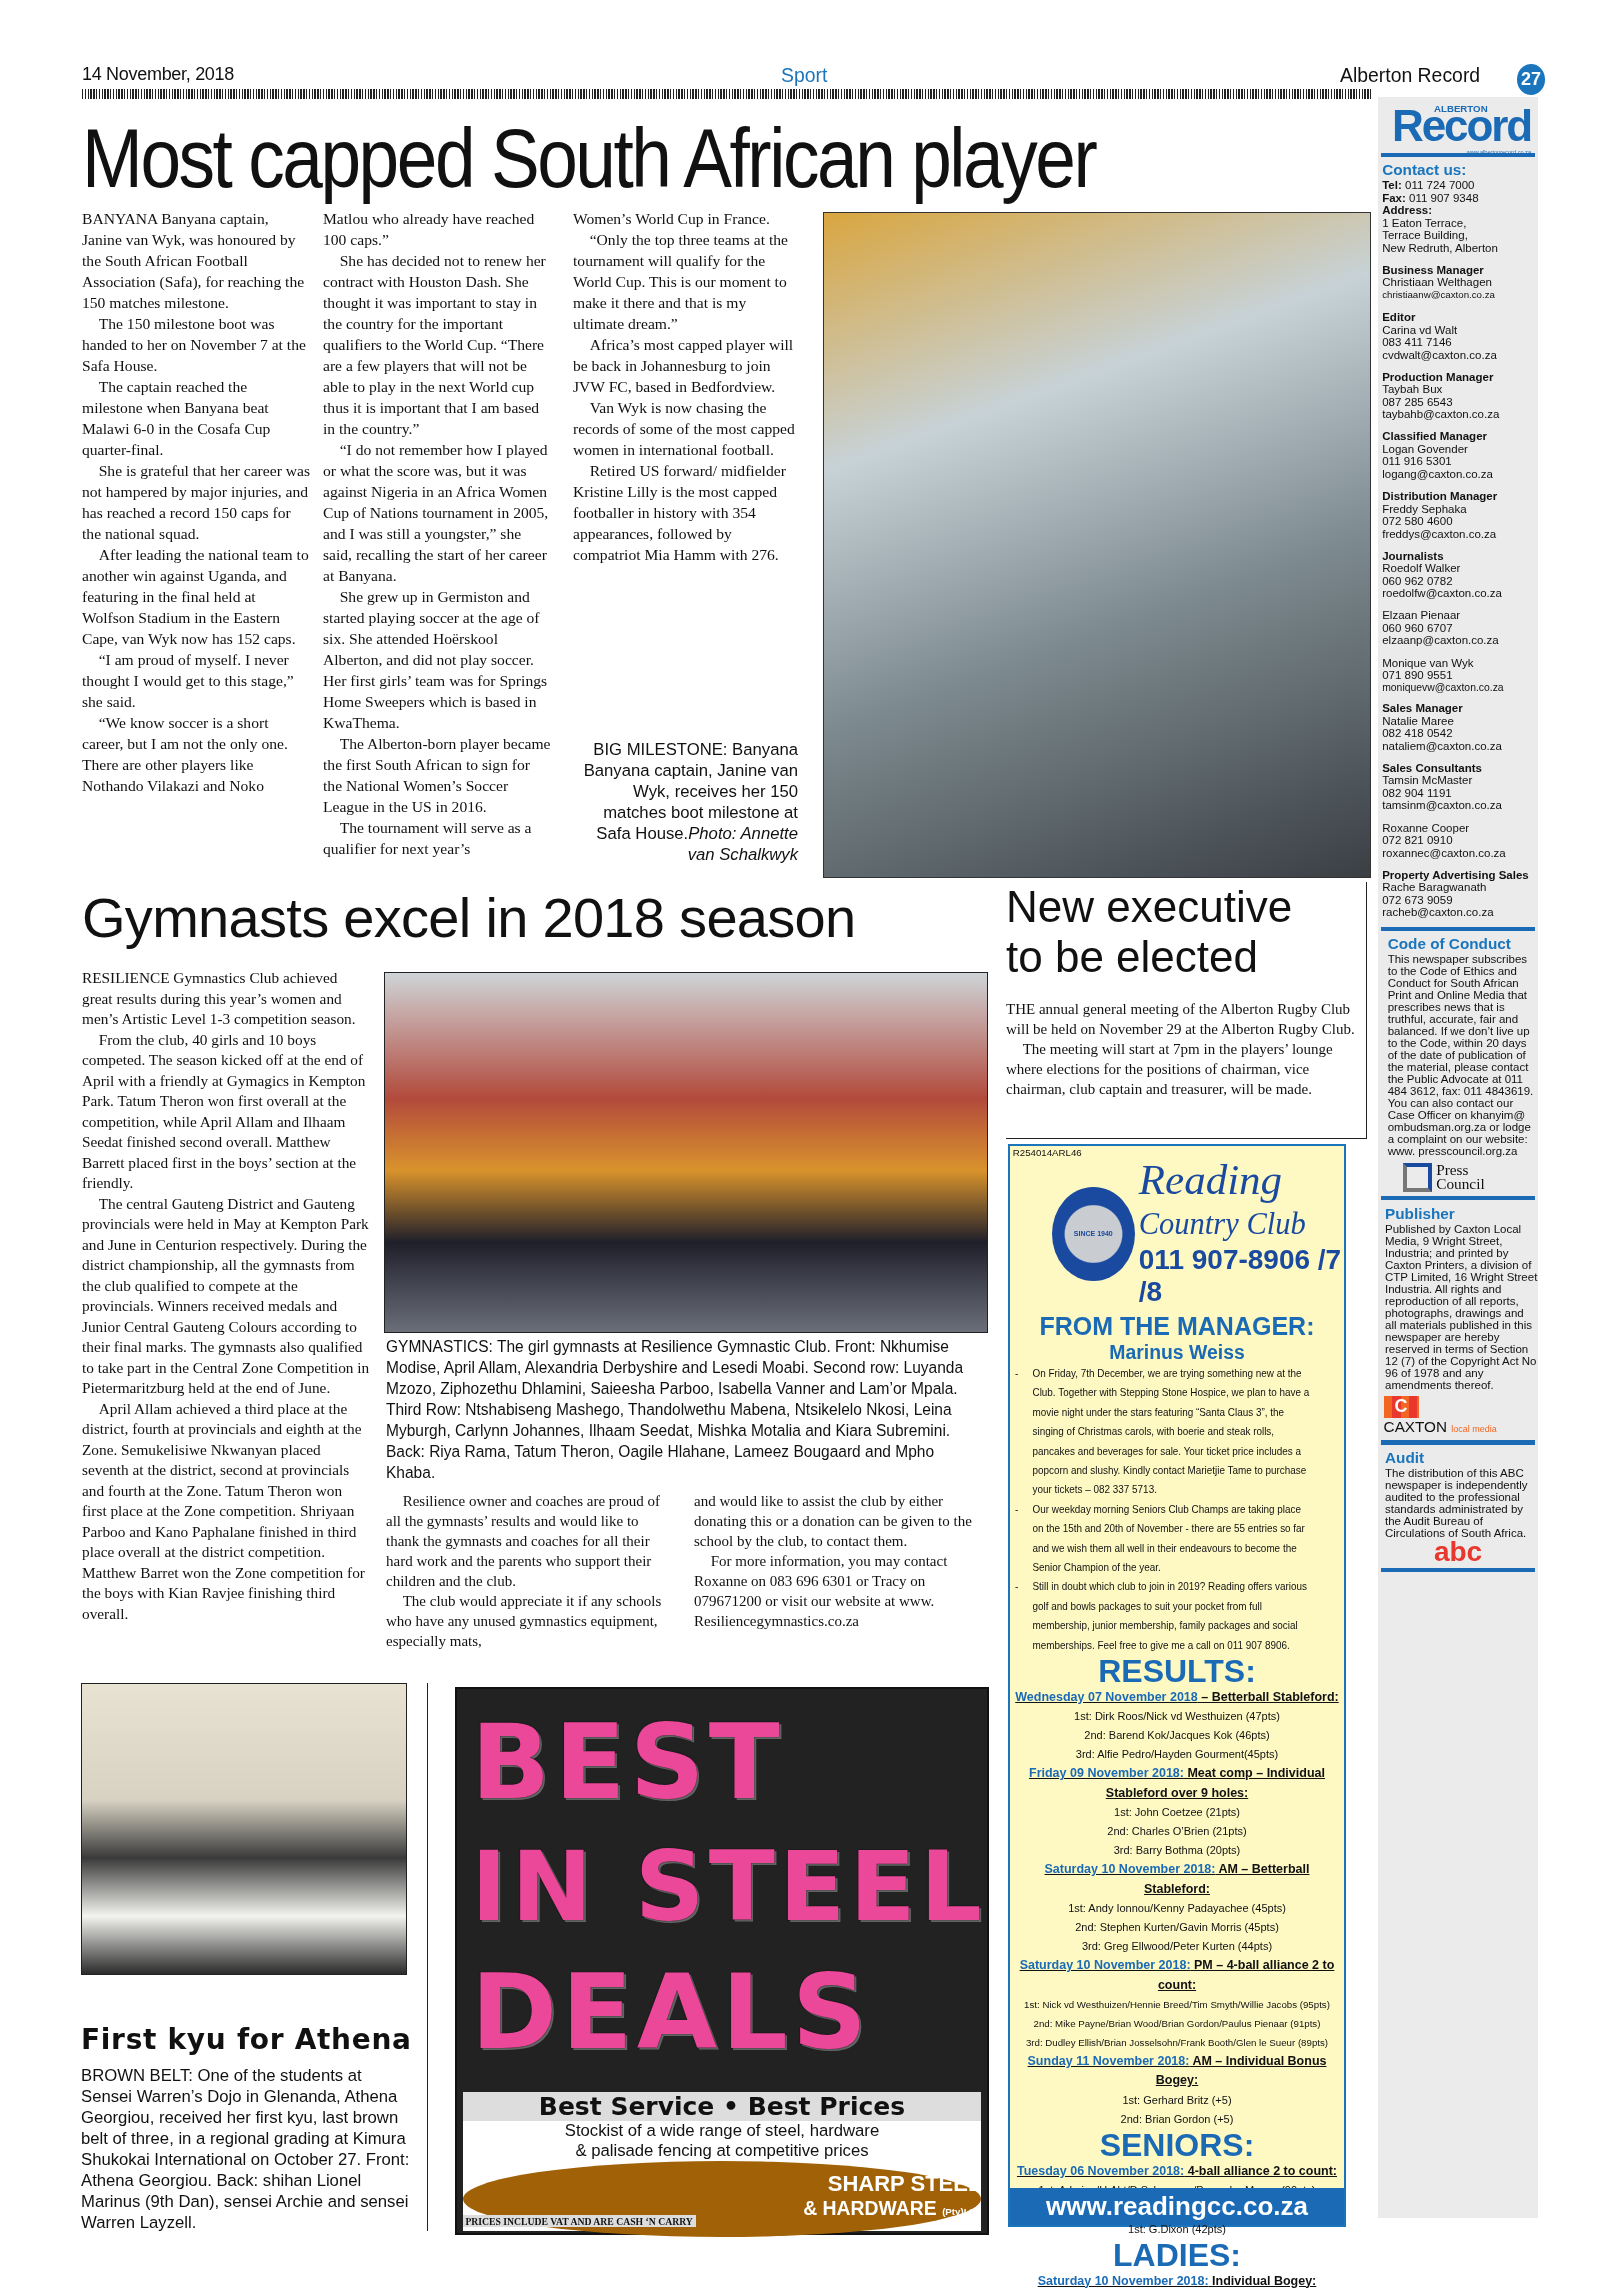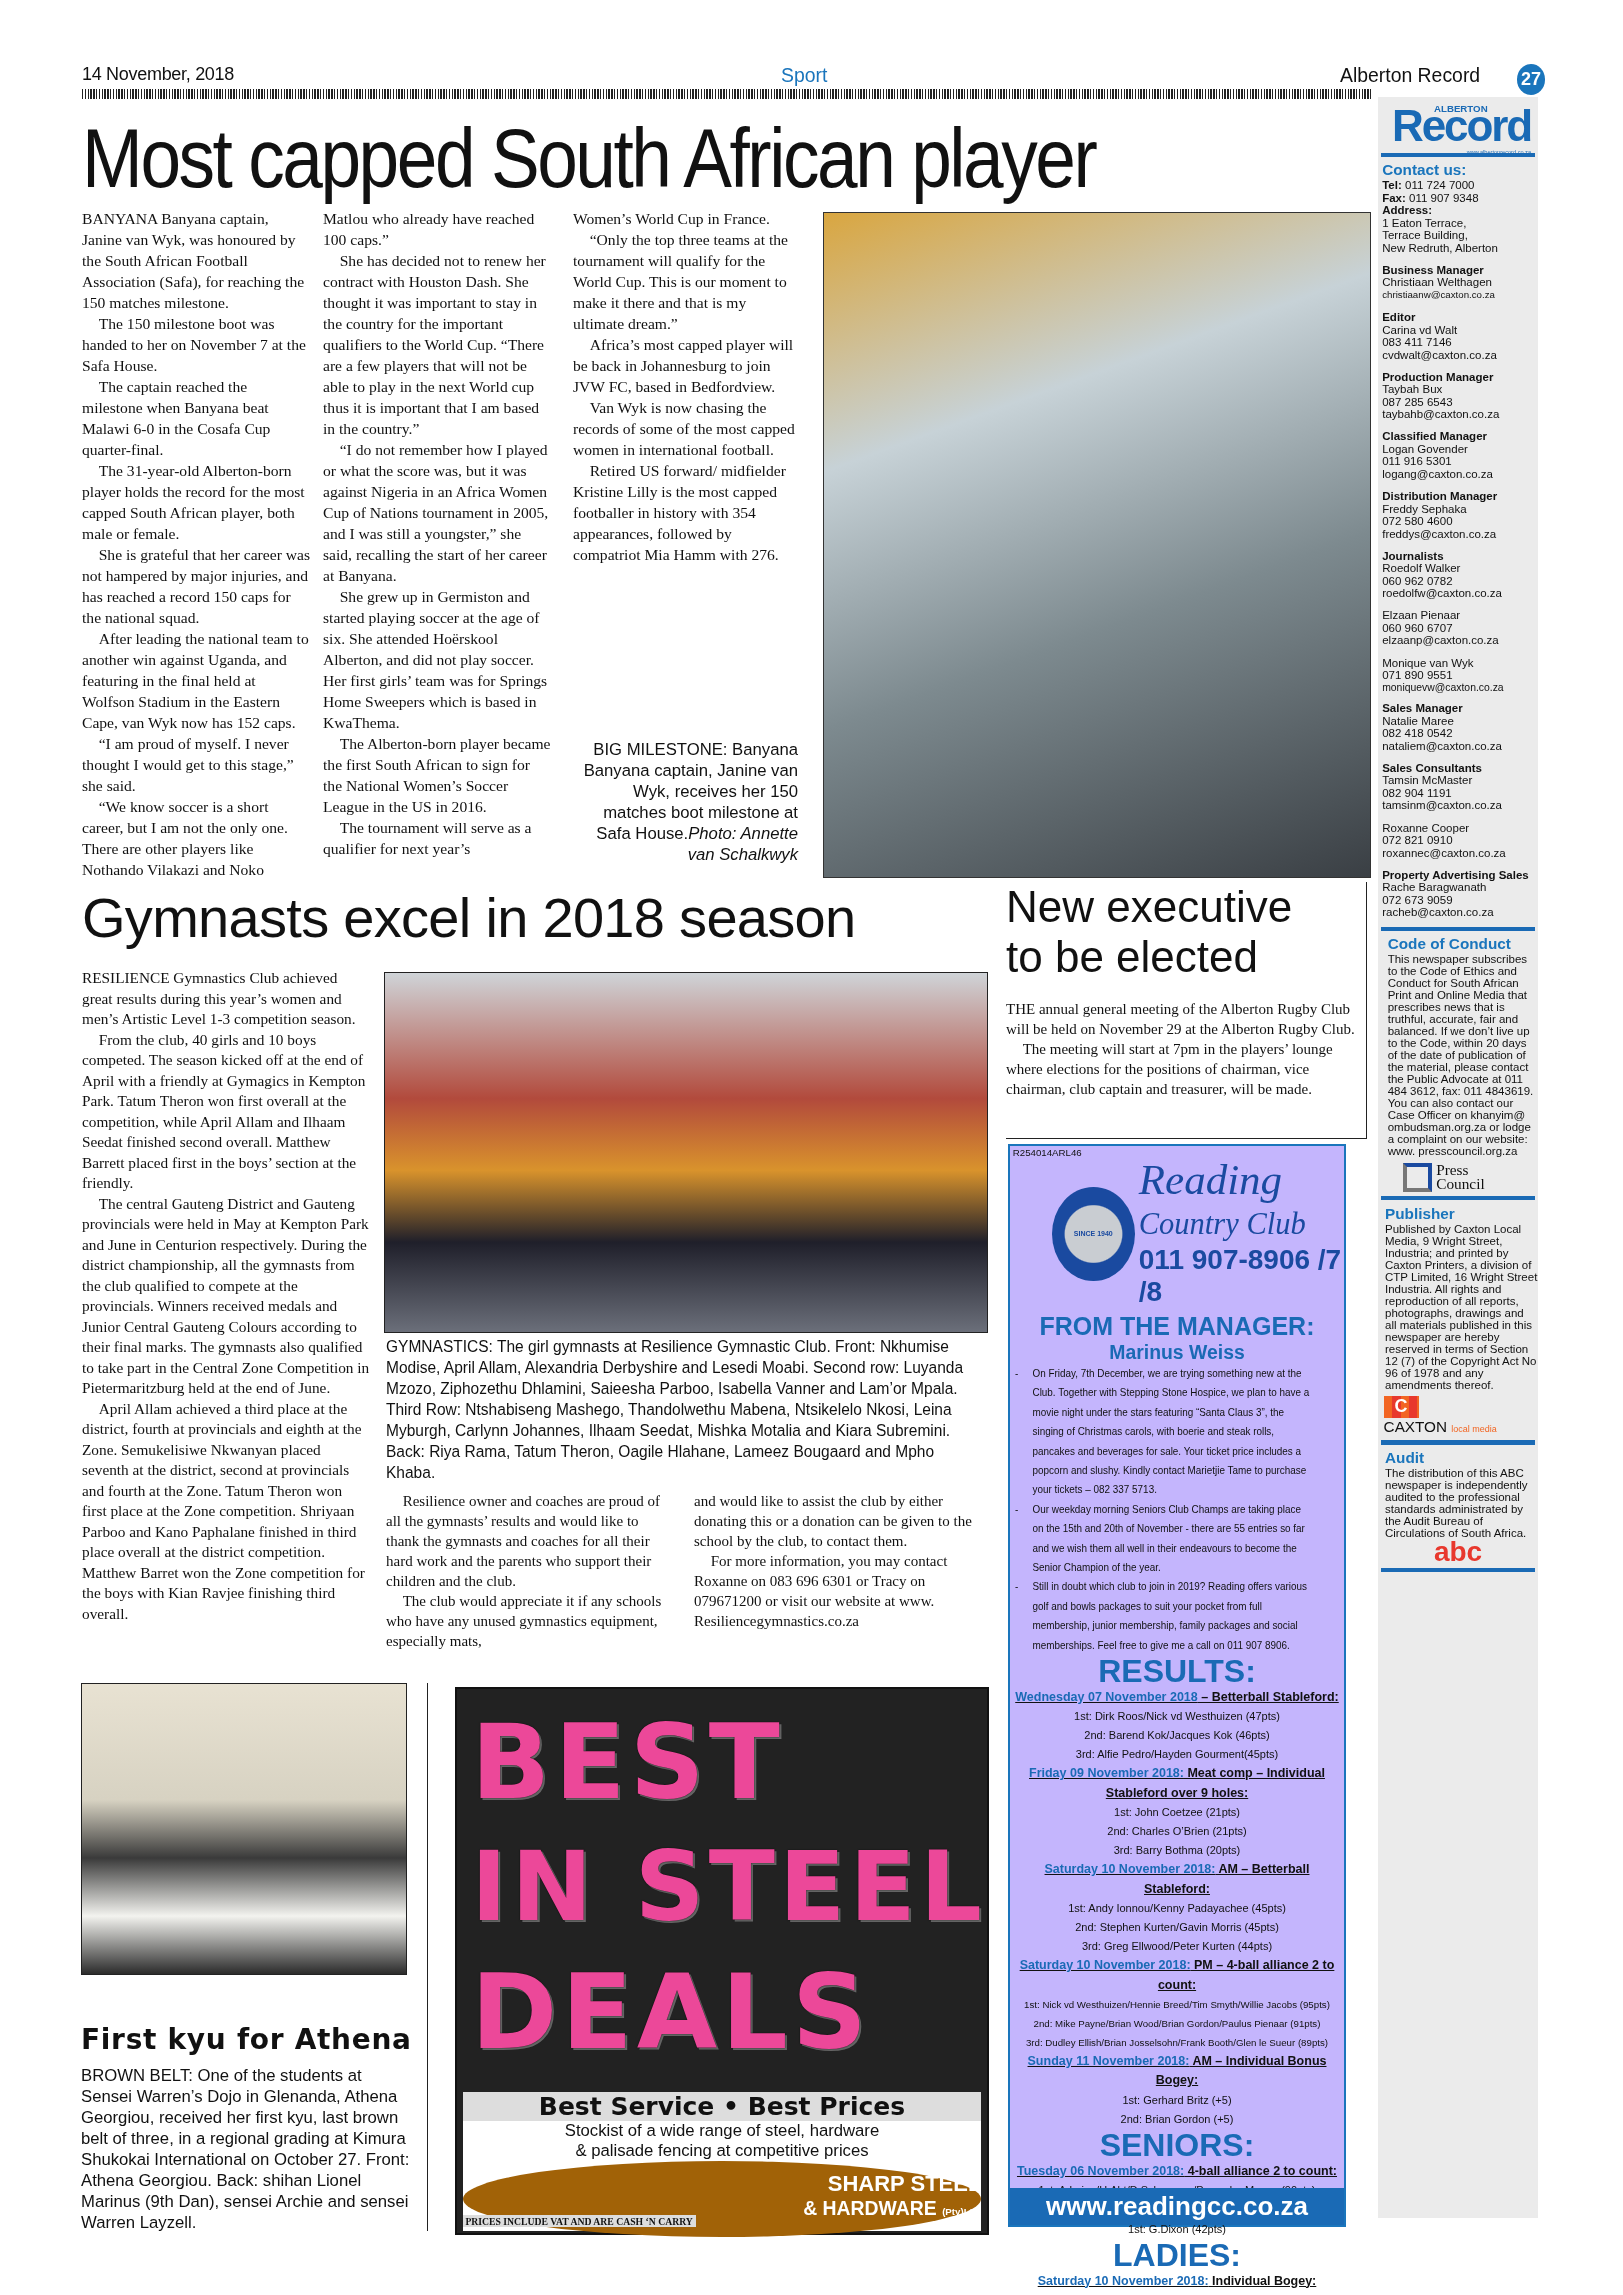--- a/index.html
+++ b/index.html
@@ -14,21 +14,21 @@
 .col{font-size:15.6px;line-height:21px;text-align:left}
 .col p{text-indent:16.7px}
 .col p.first{text-indent:0}
 .photo{background:linear-gradient(160deg,#d9a640 0%,#c7d2d7 30%,#7d8a8f 60%,#3a3f44 100%);border:0.7px solid #333}
 .caption-r{font:16.7px "Liberation Sans",sans-serif;text-align:right;line-height:21px}
 .caption-r i{font-style:italic}
 h2.sec{font:56px "Liberation Sans",sans-serif;letter-spacing:-0.7px;white-space:nowrap}
 .gym-photo{background:linear-gradient(180deg,#cfd4d8 0%,#b24a3c 35%,#d9932c 55%,#1f1f2a 75%,#6b6f7a 100%);border:1.4px solid #222}
 .cap-g{font:16.7px "Liberation Sans",sans-serif;line-height:21px;transform:scaleX(.93);transform-origin:left}
 .newexec h2{font:44px "Liberation Sans",sans-serif;line-height:50px}
-.rcc{border:2.8px solid #1a75bc;background:#c4b5fd}
+.rcc{border:2.8px solid #1a75bc;background:#fef9c3}
 .rcc .code{font:9.7px "Liberation Sans",sans-serif}
 .rcc .title{color:#1a4aa0;font:italic 43px "Liberation Serif",serif;line-height:40px}
 .rcc .phone{color:#1a4aa0;font:bold 28px "Liberation Sans",sans-serif}
 .rcc .h-blue{color:#1a6ab5;font:bold 25px "Liberation Sans",sans-serif;text-align:center}
 .rcc .bul{font:11px "Liberation Sans",sans-serif;line-height:19.4px;padding-left:25px;position:relative;transform:scaleX(.9);transform-origin:left}
 .rcc .bul:before{content:"-";position:absolute;left:5.6px}
 .rcc .res-h{color:#1a6ab5;font:bold 32px "Liberation Sans",sans-serif;text-align:center;line-height:33px}
 .rcc .ev{font:bold 12.5px "Liberation Sans",sans-serif;text-align:center;line-height:19.4px;text-decoration:underline}
 .rcc .ev .d{color:#1a6ab5}
 .rcc .r{font:11px "Liberation Sans",sans-serif;text-align:center;line-height:19px}
@@ -58,21 +58,20 @@
 <div class="abs hdr-pub">Alberton Record</div>
 <div class="abs hdr-page">27</div>
 <div class="abs hdr-rule"></div>
 
 <h1 class="abs main">Most capped South African player</h1>
 
 <div class="abs col" style="left:82px;top:208px;width:229px">
   <p class="first">BANYANA Banyana captain, Janine van Wyk, was honoured by the South African Football Association (Safa), for reaching the 150 matches milestone.</p>
   <p>The 150 milestone boot was handed to her on November 7 at the Safa House.</p>
   <p>The captain reached the milestone when Banyana beat Malawi 6-0 in the Cosafa Cup quarter-final.</p>
-  <p>The 31-year-old Alberton-born player holds the record for the most capped South African player, both male or female.</p>
   <p>She is grateful that her career was not hampered by major injuries, and has reached a record 150 caps for the national squad.</p>
   <p>After leading the national team to another win against Uganda, and featuring in the final held at Wolfson Stadium in the Eastern Cape, van Wyk now has 152 caps.</p>
   <p>“I am proud of myself. I never thought I would get to this stage,” she said.</p>
   <p>“We know soccer is a short career, but I am not the only one. There are other players like Nothando Vilakazi and Noko</p>
 </div>
 <div class="abs col" style="left:323px;top:208px;width:229px">
   <p class="first">Matlou who already have reached 100 caps.”</p>
   <p>She has decided not to renew her contract with Houston Dash. She thought it was important to stay in the country for the important qualifiers to the World Cup. “There are a few players that will not be able to play in the next World cup thus it is important that I am based in the country.”</p>
   <p>“I do not remember how I played or what the score was, but it was against Nigeria in an Africa Women Cup of Nations tournament in 2005, and I was still a youngster,” she said, recalling the start of her career at Banyana.</p>
   <p>She grew up in Germiston and started playing soccer at the age of six. She attended Hoërskool Alberton, and did not play soccer. Her first girls’ team was for Springs Home Sweepers which is based in KwaThema.</p>

